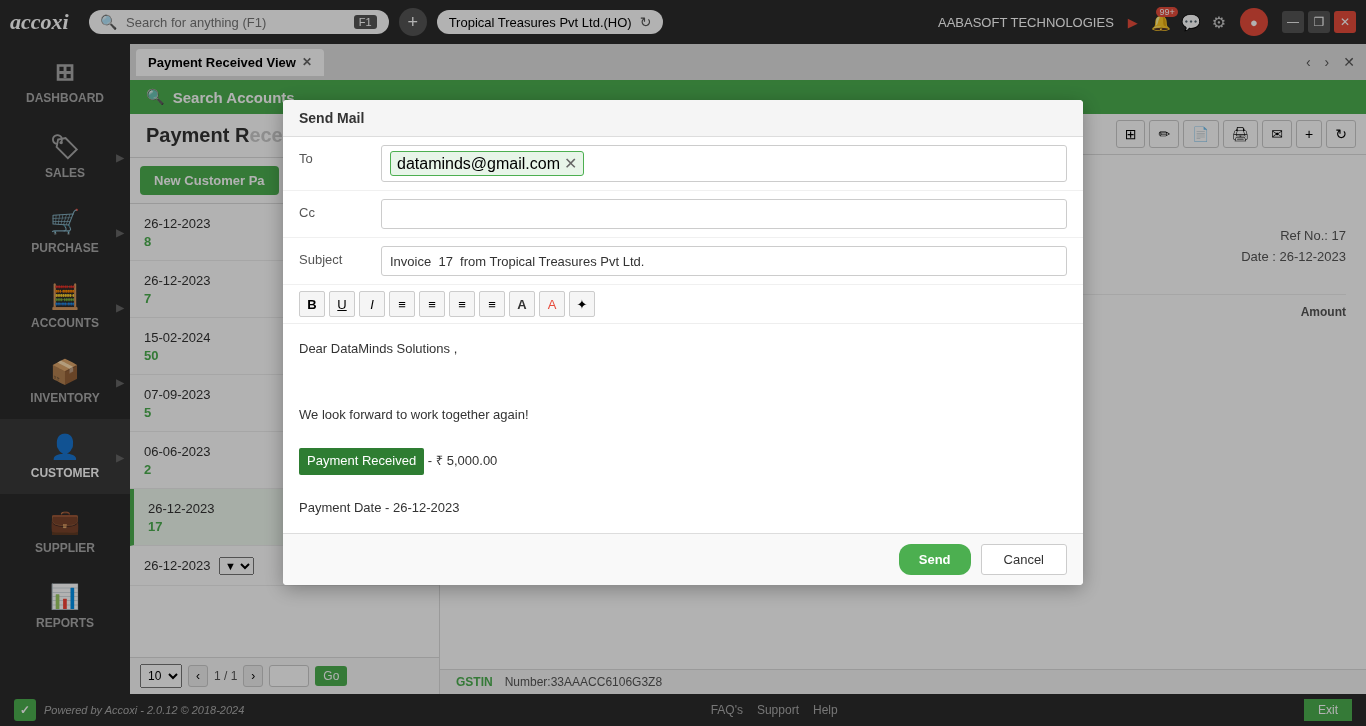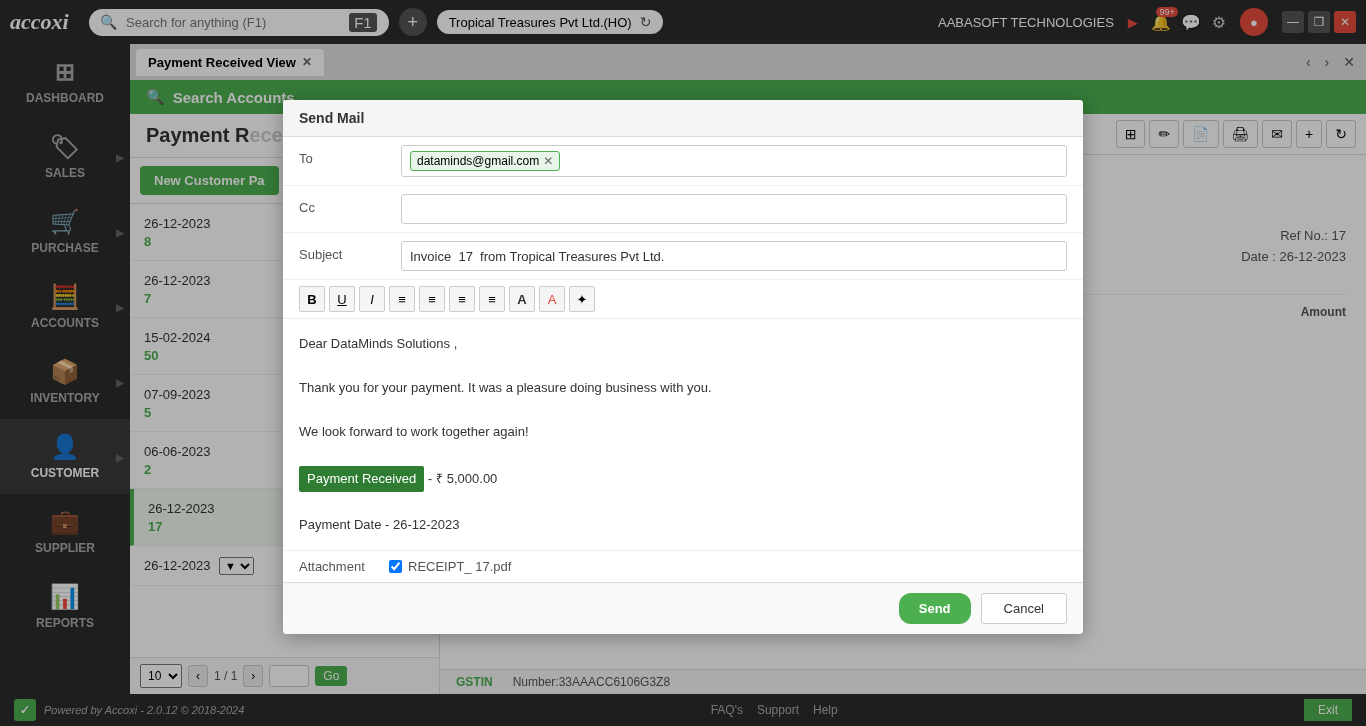--- a/index.html
+++ b/index.html
@@ -241,21 +241,21 @@
     
     .bottom-info-bar {
       background: #f5f5f5;
       border-top: 1px solid #ddd;
       padding: 5px 16px;
       font-size: 12px;
       color: #555;
       display: flex;
       align-items: center;
     }
-    .gstin-label { color: #4caf50; font-weight: bold; margin-right: 20px; }
+    .gstin-label { color: #4caf50; font-weight: bold; margin-right: 12px; }
 
     
     .footer {
       height: 32px;
       background: #2c2c2c;
       display: flex;
       align-items: center;
       justify-content: space-between;
       padding: 0 14px;
       flex-shrink: 0;
@@ -291,21 +291,21 @@
       font-size: 14px;
       font-weight: bold;
       color: #333;
     }
     .modal-body { padding: 0; }
     .modal-row {
       display: flex;
       align-items: flex-start;
       padding: 8px 16px;
       border-bottom: 1px solid #f0f0f0;
-      gap: 22px;
+      gap: 2px;
       justify-content: flex-end;
     }
     .modal-label {
       width: 80px;
       font-size: 13px;
       color: #555;
       padding-top: 6px;
       flex-shrink: 0;
     }
     .modal-field {
@@ -317,21 +317,21 @@
       min-height: 30px;
       display: flex;
       align-items: center;
       gap: 6px;
     }
     .email-chip {
       background: #e8f5e9;
       border: 1px solid #4caf50;
       border-radius: 3px;
       padding: 2px 6px;
-      font-size: 12px;
+      font-size: 16px;
       display: flex;
       align-items: center;
       gap: 4px;
     }
     .email-chip .chip-close { cursor: pointer; color: #666; }
     .subject-field {
       flex: 1;
       border: none;
       outline: none;
       font-size: 13px;
@@ -408,21 +408,21 @@
     }
   </style>
 </head>
 <body>
 
 <div class="top-bar">
   <span class="logo">accoxi</span>
   <div class="search-bar">
     <span class="search-icon">🔍</span>
     <input type="text" placeholder="Search for anything (F1)" style="">
-    <span style="background:#555;color:#fff;border-radius:3px;padding:1px 5px;font-size:15px;">F1</span>
+    <span style="background:#555;color:#fff;border-radius:3px;padding:1px 5px;font-size:11px;">F1</span>
   </div>
   <button class="add-btn">+</button>
   <div class="company-tab">
     <span>Tropical Treasures Pvt Ltd.(HO)</span>
     <span class="refresh">↻</span>
   </div>
   <div class="top-right">
     <span>AABASOFT TECHNOLOGIES</span>
     <span style="color:#e74c3c;">▶</span>
     <div class="top-right-icons">
@@ -660,40 +660,32 @@
           </button>
         <button class="editor-btn">
             <span style="color:#e74c3c;">A</span>
           </button>
         <button class="editor-btn">✦</button>
       </div>
 
       <div class="editor-content">
         <p>Dear   DataMinds Solutions ,</p>
         <p>&nbsp;</p>
-        <p>Thank you for your payment. It was a pleasure doing business with you.</p>
         <p>&nbsp;</p>
         <p>We look forward to work together again!</p>
         <p>&nbsp;</p>
         <p>
           <span class="payment-received-badge">Payment Received</span><span> -</span><span>  ₹ 5,000.00</span>
         </p>
         <p>&nbsp;</p>
         <p>
           <span>Payment Date  -</span><span>  26-12-2023</span>
         </p>
       </div>
 
-      <div class="attachment-row">
-        <span class="attachment-label">Attachment</span>
-        <div class="attachment-check">
-          <input type="checkbox" checked="" style="">
-          <span>RECEIPT_ 17.pdf</span>
-        </div>
-      </div>
 
     </div>
     <div class="modal-footer">
       <button class="send-btn">Send</button>
       <button class="cancel-btn">Cancel</button>
     </div>
   </div>
 </div>
 
 </body></html>

